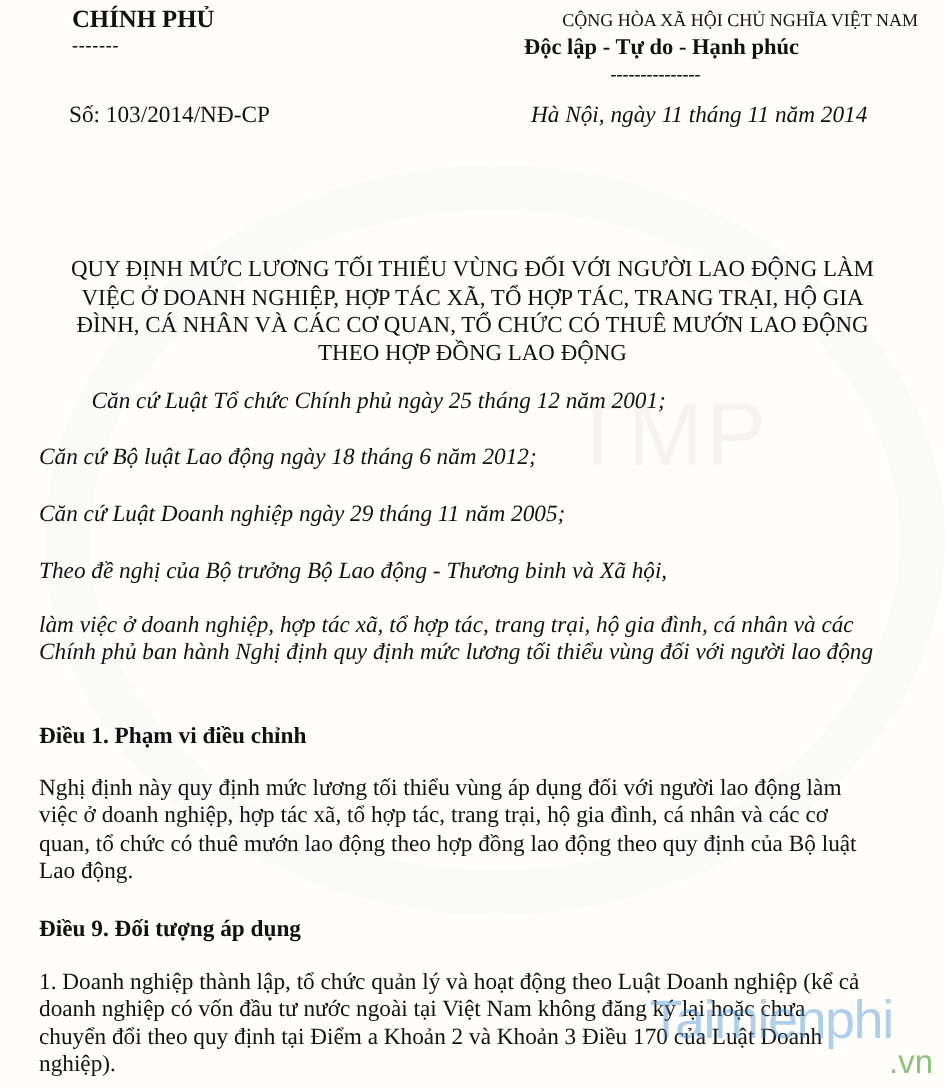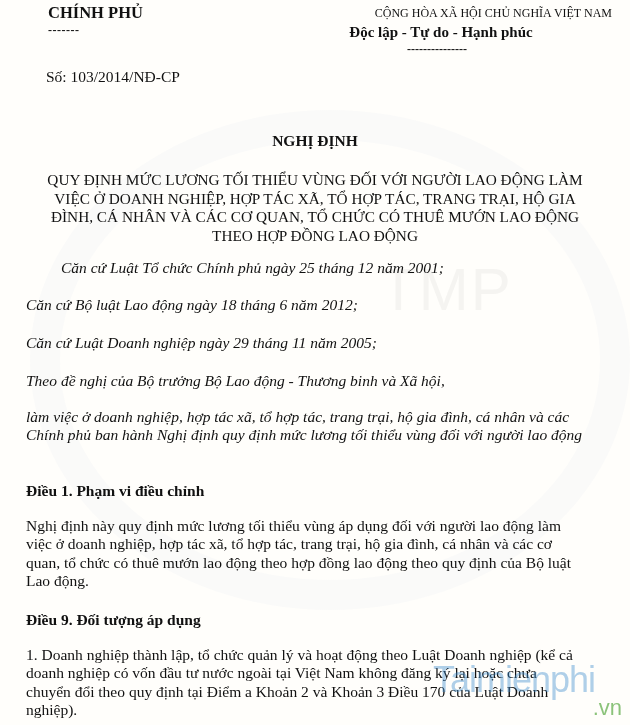--- a/index.html
+++ b/index.html
@@ -193,23 +193,23 @@
     <div class="org-block">
       <div class="org-name">CHÍNH PHỦ</div>
       <div class="org-dash">-------</div>
     </div>
     <div class="nation-block">
       <div class="nation-name">CỘNG HÒA XÃ HỘI CHỦ NGHĨA VIỆT NAM</div>
       <div class="motto">Độc lập - Tự do - Hạnh phúc</div>
       <div class="nation-dash">---------------</div>
     </div>
     <div class="docnum">Số: 103/2014/NĐ-CP</div>
-  </div>
-
-  <div class="title">NGHỊ ĐỊNH</div>
+    <div class="docdate">Hà Nội, ngày 11 tháng 11 năm 2014</div>
+  </div>
+
 
   <div class="subtitle">
     <span class="line">QUY ĐỊNH MỨC LƯƠNG TỐI THIỂU VÙNG ĐỐI VỚI NGƯỜI LAO ĐỘNG LÀM</span>
     <span class="line">VIỆC Ở DOANH NGHIỆP, HỢP TÁC XÃ, TỔ HỢP TÁC, TRANG TRẠI, HỘ GIA</span>
     <span class="line">ĐÌNH, CÁ NHÂN VÀ CÁC CƠ QUAN, TỔ CHỨC CÓ THUÊ MƯỚN LAO ĐỘNG</span>
     <span class="line">THEO HỢP ĐỒNG LAO ĐỘNG</span>
   </div>
 
   <div class="basis" style="top:259px;margin-left:35px;">Căn cứ Luật Tổ chức Chính phủ ngày 25 tháng 12 năm 2001;</div>
   <div class="basis" style="top:296px;">Căn cứ Bộ luật Lao động ngày 18 tháng 6 năm 2012;</div>

